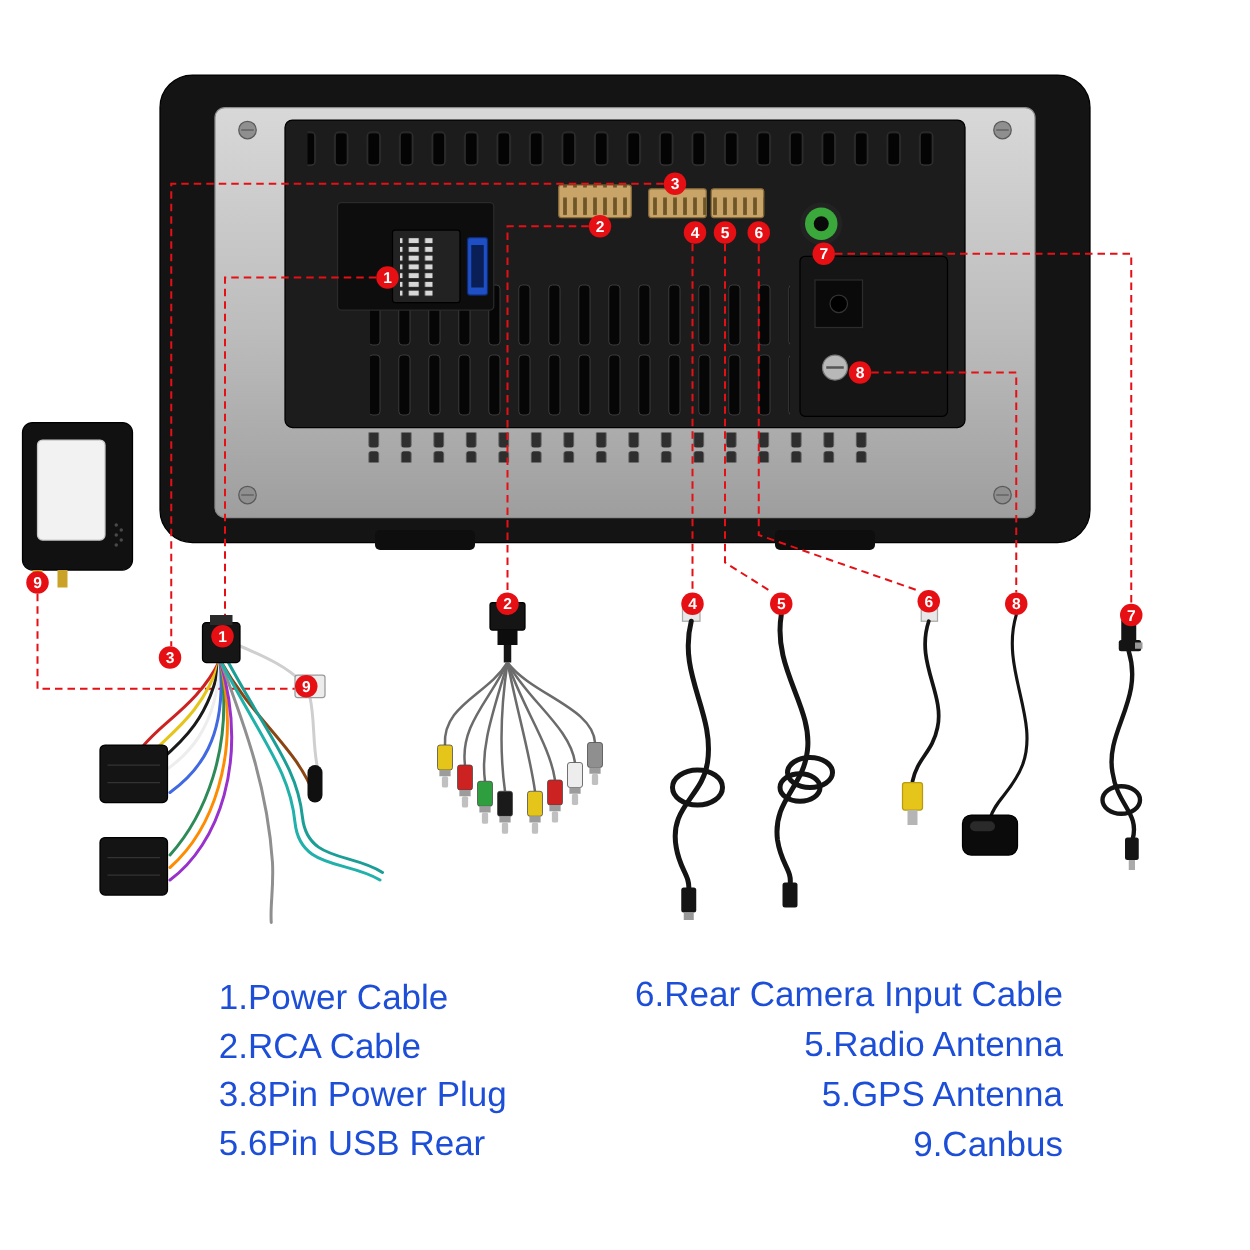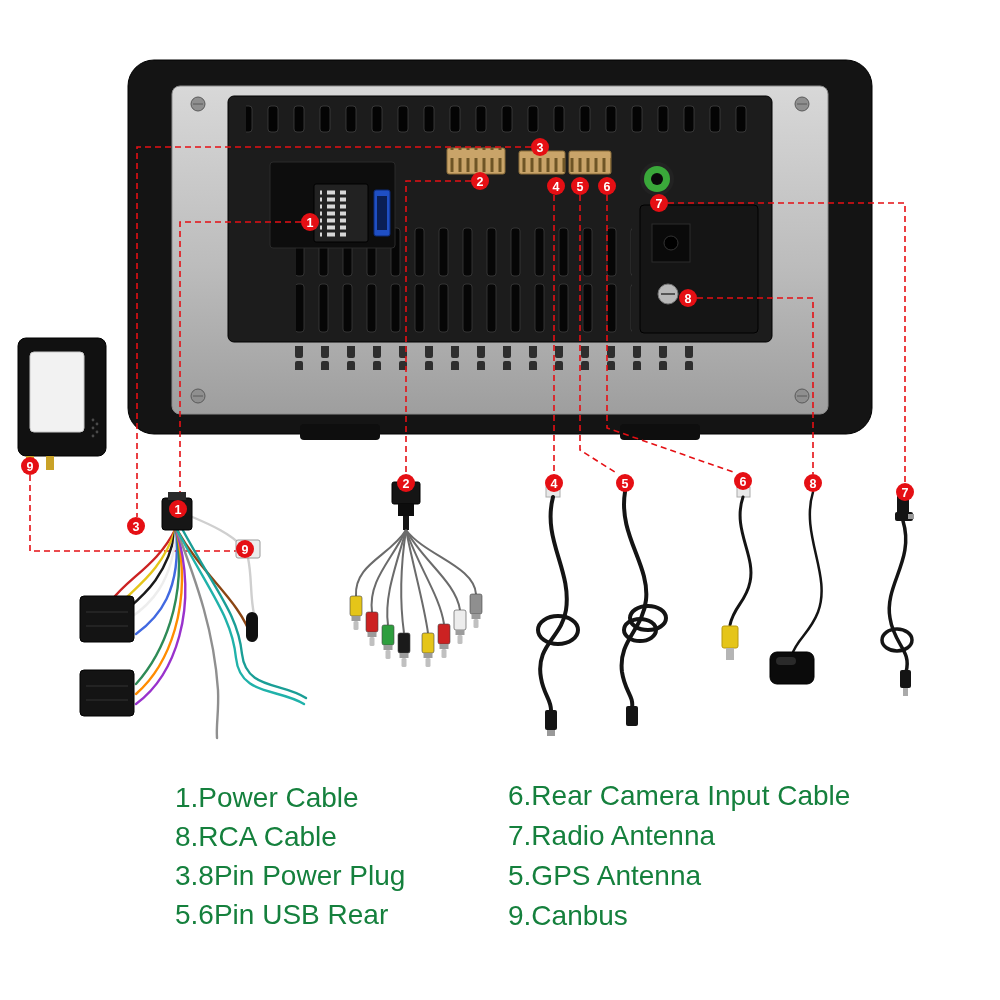--- a/index.html
+++ b/index.html
@@ -5,22 +5,22 @@
   html,body { margin:0; padding:0; background:#ffffff; }
   .stage { position:relative; width:1000px; height:1000px; font-family:"Liberation Sans",sans-serif; overflow:hidden; background:#fff; }
   .diagram-svg { position:absolute; left:0; top:0; }
   .badge-c { fill:#e50f14; }
   .badge-t { fill:#ffffff; font-size:12.5px; font-weight:bold; text-anchor:middle; font-family:"Liberation Sans",sans-serif; }
   .dash { stroke:#e50f14; stroke-width:1.6; stroke-dasharray:6 4; fill:none; }
   .cable { stroke:#141414; fill:none; stroke-linecap:round; }
   .wire { fill:none; stroke-linecap:round; stroke-width:2.4; }
   .legend-col { position:absolute; }
   .legend-left  { left:175px; top:778px; }
-  .legend-right { left:508px; top:776px; }
-  .legend-item { font-size:28px; color:#15803d; line-height:39px; white-space:nowrap; }
+  .legend-right { left:508px; top:776px;text-align:right; }
+  .legend-item { font-size:28px; color:#1d4ed8; line-height:39px; white-space:nowrap; }
   .legend-right .legend-item { line-height:40px; }
 </style>
 </head>
 <body>
 
 <div class="stage">
 
 <svg class="diagram-svg" width="1000" height="770" viewBox="0 0 1000 770">
   <defs>
     <linearGradient id="panelGrad" x1="0" y1="0" x2="0" y2="1">
@@ -330,24 +330,24 @@
         </g>
     <g>
           <circle class="badge-c" cx="245" cy="549" r="9"></circle>
           <text class="badge-t" x="245" y="553.5">9</text>
         </g>
   </g>
 </svg>
 
 <div class="legend-col legend-left">
   <div class="legend-item">1.Power Cable</div>
-  <div class="legend-item">8.RCA Cable</div>
+  <div class="legend-item">2.RCA Cable</div>
   <div class="legend-item">3.8Pin Power Plug</div>
   <div class="legend-item">5.6Pin USB Rear</div>
 </div>
 <div class="legend-col legend-right">
   <div class="legend-item">6.Rear Camera Input Cable</div>
-  <div class="legend-item">7.Radio Antenna</div>
+  <div class="legend-item">5.Radio Antenna</div>
   <div class="legend-item">5.GPS Antenna</div>
   <div class="legend-item">9.Canbus</div>
 </div>
 
 </div>
 
 </body></html>

